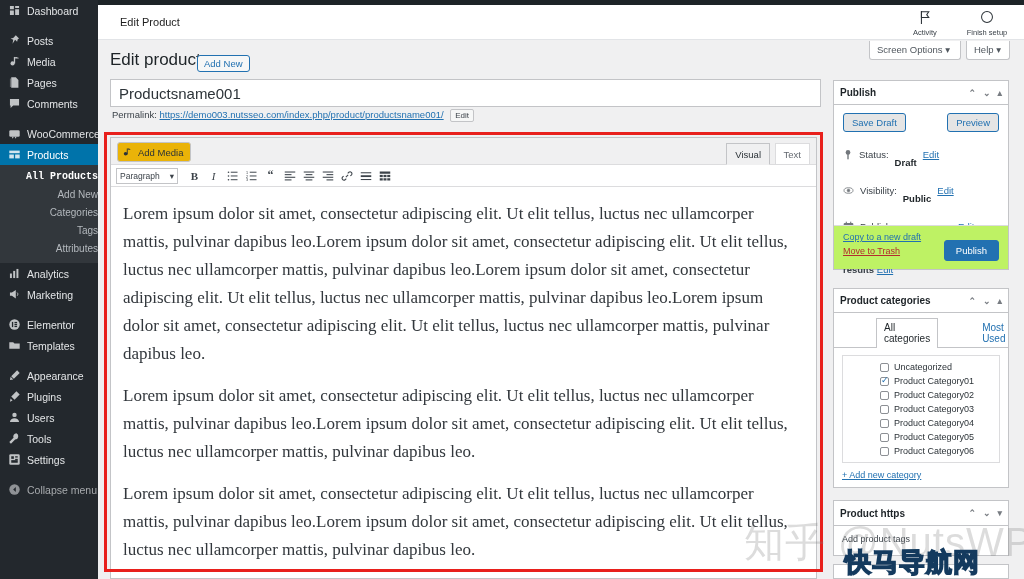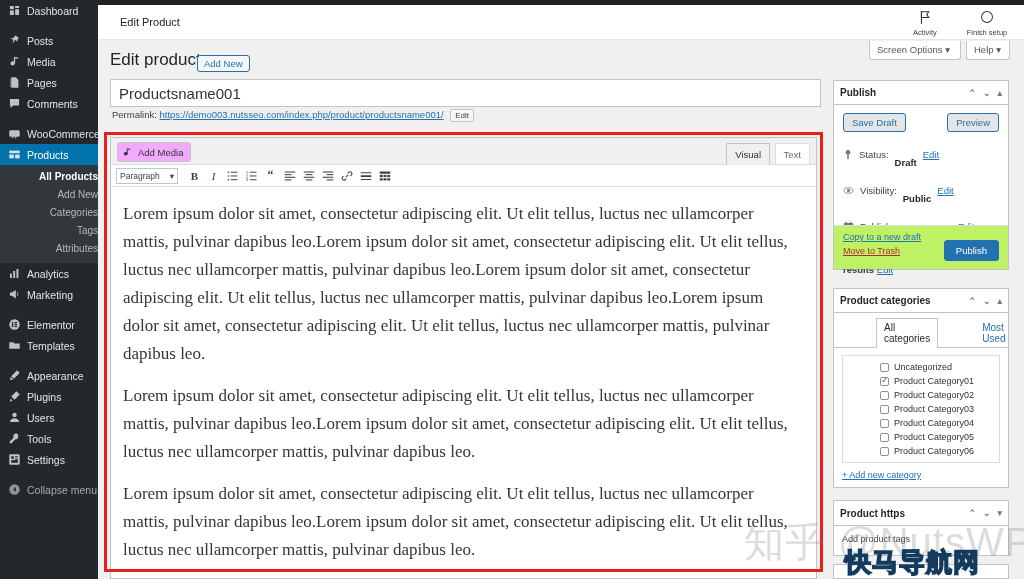--- a/index.html
+++ b/index.html
@@ -31,21 +31,21 @@
   .menu-ico {
     width: 14px; height: 14px; flex: 0 0 14px;
     display:flex; align-items:center; justify-content:center;
     opacity: .82; font-size: 11px; line-height:1;
   }
   .sub-list { background: #32373c; padding: 3px 0 5px 0; }
   .sub-item {
     padding: 2px 0 2px 14px; font-size: 10px; color: #b4b9be;
     line-height: 14px; cursor: pointer;
   }
-  .sub-item.cur { color: #fff; font-weight: bold; }
+  .sub-item.cur { color: #fff; font-weight: bold; font-family: Liberation Mono, monospace; }
   .collapse { color: #a7aaad; }
 
   svg.ic { display:block; }
 
   
   #topbar {
     position:absolute; left:98px; top:0; width:926px; height:5px;
     background:#1d2327;
   }
   #wcheader {
@@ -110,21 +110,21 @@
   #editor {
     position:absolute; left:110px; top:137px; width:707px; height:442px;
     background:#fff; border:1px solid #c3c4c7; overflow:hidden;
   }
   #ed-top {
     position:relative; height:27px; background:#f0f0f1;
     border-bottom:1px solid #dcdcde;
   }
   #addmedia {
     position:absolute; left:6px; top:4px; height:20px;
-    background:#f0abfc; border:1px solid #c3c4c7; border-radius:3px;
+    background:#eab308; border:1px solid #c3c4c7; border-radius:3px;
     font-size:9.5px; color:#2c3338; padding:0 7px 0 4px;
     display:flex; align-items:center; gap:4px; cursor:pointer;
   }
   .vt-tab {
     position:absolute; top:5px; height:22px; line-height:21px;
     font-size:9.5px; color:#646970; padding:0 8px; cursor:pointer;
     border:1px solid transparent;
   }
   .vt-tab.sel { background:#f0f0f1; border-color:#c3c4c7; border-bottom-color:#f0f0f1; color:#2c3338; }
   .vt-tab.unsel { background:#fff; border-color:#dcdcde; }

